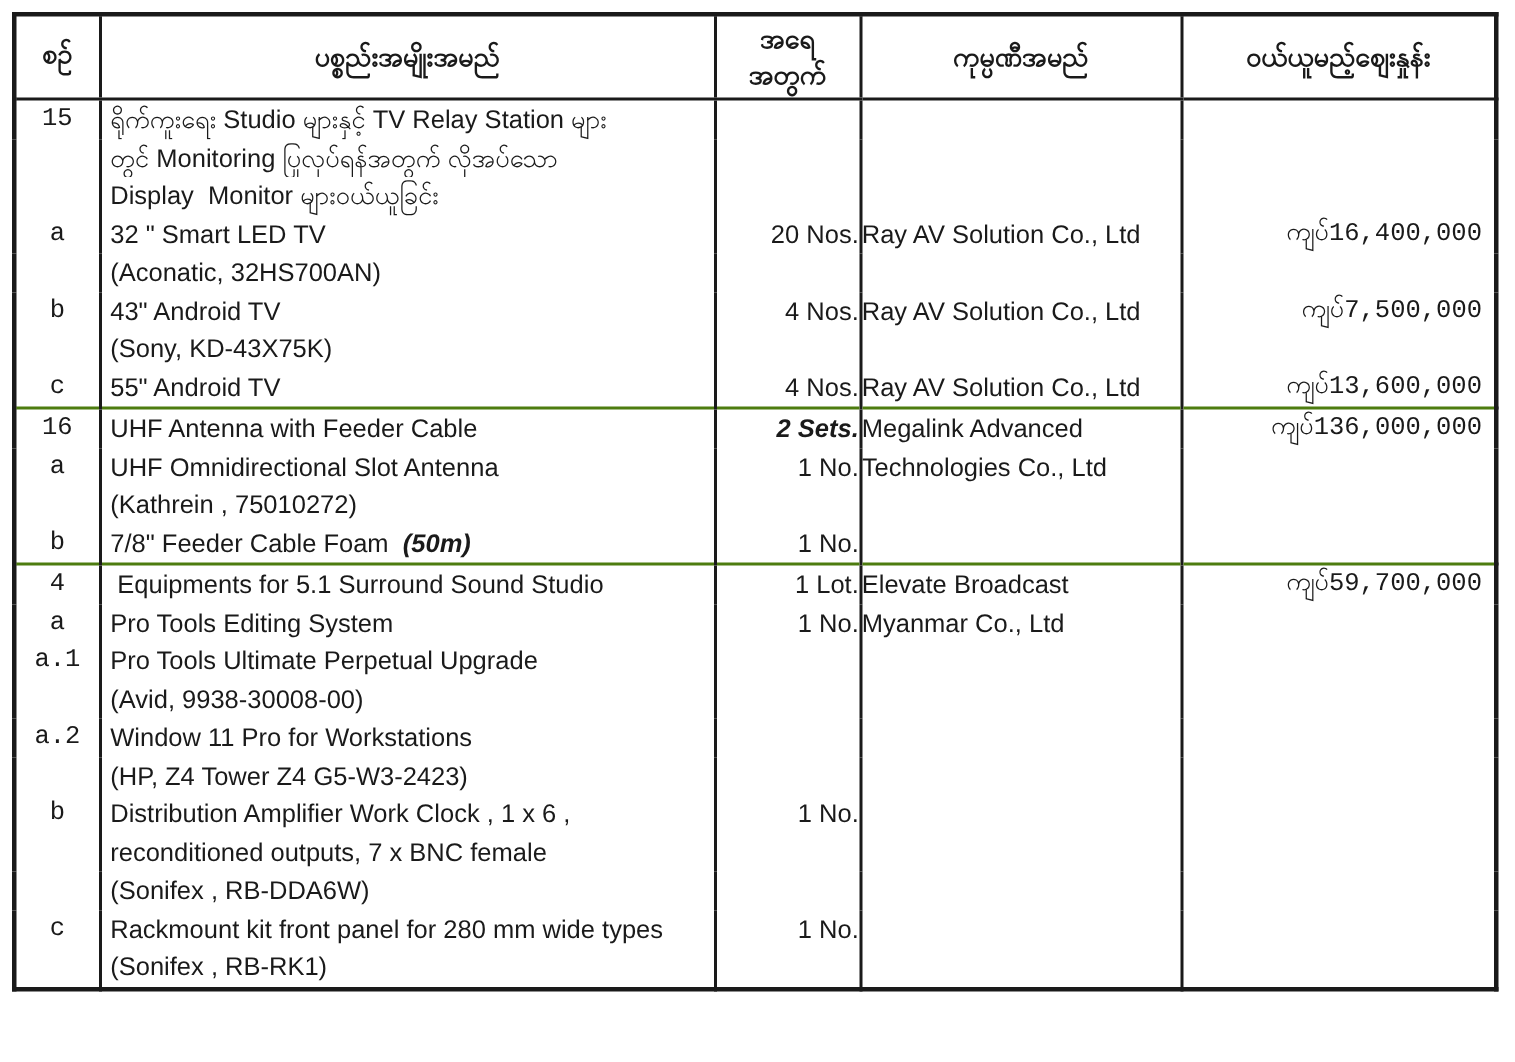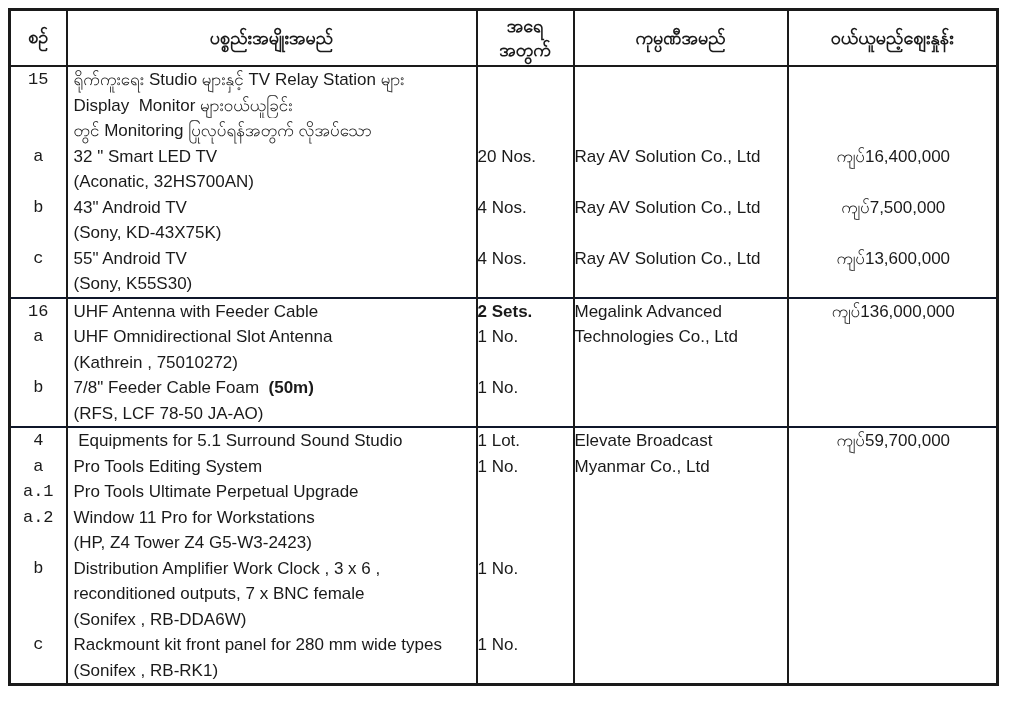--- a/index.html
+++ b/index.html
@@ -30,30 +30,31 @@
   th:first-child,td:first-child{border-left:none;font-family:Liberation Mono, monospace;}
   thead th{
     height:54px;
     border-bottom:2px solid #1a1a1a;
     font-weight:bold;
     font-size:18px;
     text-align:center;
     line-height:24px;
   }
   tbody tr{height:25.5px;}
-  tbody tr.block-start td{border-top:2px solid #0f172a;}
+  tbody tr.block-start td{border-top:2px solid #4d7c0f;}
   td.c-no{text-align:center;}
   td.c-item{text-align:left;padding-left:6px;margin-left:32px;}
   td.c-item span.seg{white-space:pre;}
-  td.c-qty{text-align:left;}
+  td.c-qty{text-align:right;}
   td.c-company{text-align:left;}
-  .bold{font-weight:bold;}
+  .bold{font-weight:bold;font-style:italic;}
   .price-wrap{
-    display:flex;justify-content:center;align-items:center;
+    display:flex;justify-content:flex-end;align-items:center;
     padding:0 8px 0 10px;
+    font-family:Liberation Mono, monospace;
   }
 </style>
 </head>
 <body>
 
 <table class="doc">
   <colgroup>
     <col class="w-no">
       <col class="w-item">
       <col class="w-qty">
@@ -75,28 +76,28 @@
   <tbody>
       <tr class="block-start">
         <td class="c-no">15</td>
         <td class="c-item"><span class="seg">ရိုက်ကူးရေး Studio များနှင့် TV Relay Station များ</span></td>
         <td class="c-qty"></td>
         <td class="c-company"></td>
         <td class="c-price"></td>
       </tr>
       <tr>
         <td class="c-no"></td>
+        <td class="c-item"><span class="seg">တွင် Monitoring ပြုလုပ်ရန်အတွက် လိုအပ်သော</span></td>
+        <td class="c-qty"></td>
+        <td class="c-company"></td>
+        <td class="c-price"></td>
+      </tr>
+      <tr>
+        <td class="c-no"></td>
         <td class="c-item"><span class="seg">Display  Monitor များဝယ်ယူခြင်း</span></td>
-        <td class="c-qty"></td>
-        <td class="c-company"></td>
-        <td class="c-price"></td>
-      </tr>
-      <tr>
-        <td class="c-no"></td>
-        <td class="c-item"><span class="seg">တွင် Monitoring ပြုလုပ်ရန်အတွက် လိုအပ်သော</span></td>
         <td class="c-qty"></td>
         <td class="c-company"></td>
         <td class="c-price"></td>
       </tr>
       <tr>
         <td class="c-no">a</td>
         <td class="c-item"><span class="seg">32 " Smart LED TV</span></td>
         <td class="c-qty">20 Nos.</td>
         <td class="c-company">Ray AV Solution Co., Ltd</td>
         <td class="c-price">
@@ -136,27 +137,20 @@
         <td class="c-no">c</td>
         <td class="c-item"><span class="seg">55" Android TV</span></td>
         <td class="c-qty">4 Nos.</td>
         <td class="c-company">Ray AV Solution Co., Ltd</td>
         <td class="c-price">
           <div class="price-wrap">
             <span>ကျပ်</span>
             <span>13,600,000</span>
           </div>
         </td>
-      </tr>
-      <tr>
-        <td class="c-no"></td>
-        <td class="c-item"><span class="seg">(Sony, K55S30)</span></td>
-        <td class="c-qty"></td>
-        <td class="c-company"></td>
-        <td class="c-price"></td>
       </tr>
       <tr class="block-start">
         <td class="c-no">16</td>
         <td class="c-item"><span class="seg">UHF Antenna with Feeder Cable</span></td>
         <td class="c-qty bold">2 Sets.</td>
         <td class="c-company">Megalink Advanced</td>
         <td class="c-price">
           <div class="price-wrap">
             <span>ကျပ်</span>
             <span>136,000,000</span>
@@ -177,27 +171,20 @@
         <td class="c-company"></td>
         <td class="c-price"></td>
       </tr>
       <tr>
         <td class="c-no">b</td>
         <td class="c-item"><span class="seg">7/8" Feeder Cable Foam  </span><span class="seg bold">(50m)</span></td>
         <td class="c-qty">1 No.</td>
         <td class="c-company"></td>
         <td class="c-price"></td>
       </tr>
-      <tr>
-        <td class="c-no"></td>
-        <td class="c-item"><span class="seg">(RFS, LCF 78-50 JA-AO)</span></td>
-        <td class="c-qty"></td>
-        <td class="c-company"></td>
-        <td class="c-price"></td>
-      </tr>
       <tr class="block-start">
         <td class="c-no">4</td>
         <td class="c-item"><span class="seg"> Equipments for 5.1 Surround Sound Studio</span></td>
         <td class="c-qty">1 Lot.</td>
         <td class="c-company">Elevate Broadcast</td>
         <td class="c-price">
           <div class="price-wrap">
             <span>ကျပ်</span>
             <span>59,700,000</span>
           </div>
@@ -211,36 +198,43 @@
         <td class="c-price"></td>
       </tr>
       <tr>
         <td class="c-no">a.1</td>
         <td class="c-item"><span class="seg">Pro Tools Ultimate Perpetual Upgrade</span></td>
         <td class="c-qty"></td>
         <td class="c-company"></td>
         <td class="c-price"></td>
       </tr>
       <tr>
+        <td class="c-no"></td>
+        <td class="c-item"><span class="seg">(Avid, 9938-30008-00)</span></td>
+        <td class="c-qty"></td>
+        <td class="c-company"></td>
+        <td class="c-price"></td>
+      </tr>
+      <tr>
         <td class="c-no">a.2</td>
         <td class="c-item"><span class="seg">Window 11 Pro for Workstations</span></td>
         <td class="c-qty"></td>
         <td class="c-company"></td>
         <td class="c-price"></td>
       </tr>
       <tr>
         <td class="c-no"></td>
         <td class="c-item"><span class="seg">(HP, Z4 Tower Z4 G5-W3-2423)</span></td>
         <td class="c-qty"></td>
         <td class="c-company"></td>
         <td class="c-price"></td>
       </tr>
       <tr>
         <td class="c-no">b</td>
-        <td class="c-item"><span class="seg">Distribution Amplifier Work Clock , 3 x 6 ,</span></td>
+        <td class="c-item"><span class="seg">Distribution Amplifier Work Clock , 1 x 6 ,</span></td>
         <td class="c-qty">1 No.</td>
         <td class="c-company"></td>
         <td class="c-price"></td>
       </tr>
       <tr>
         <td class="c-no"></td>
         <td class="c-item"><span class="seg">reconditioned outputs, 7 x BNC female</span></td>
         <td class="c-qty"></td>
         <td class="c-company"></td>
         <td class="c-price"></td>

